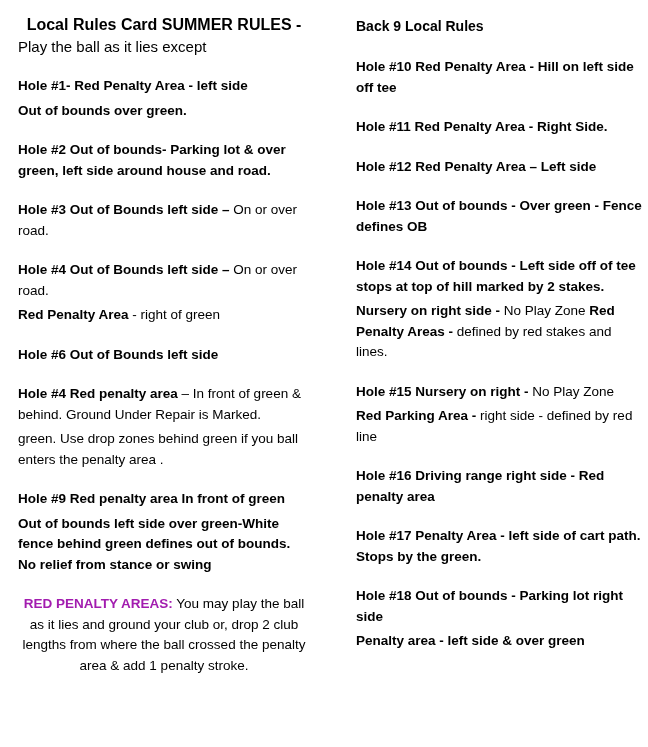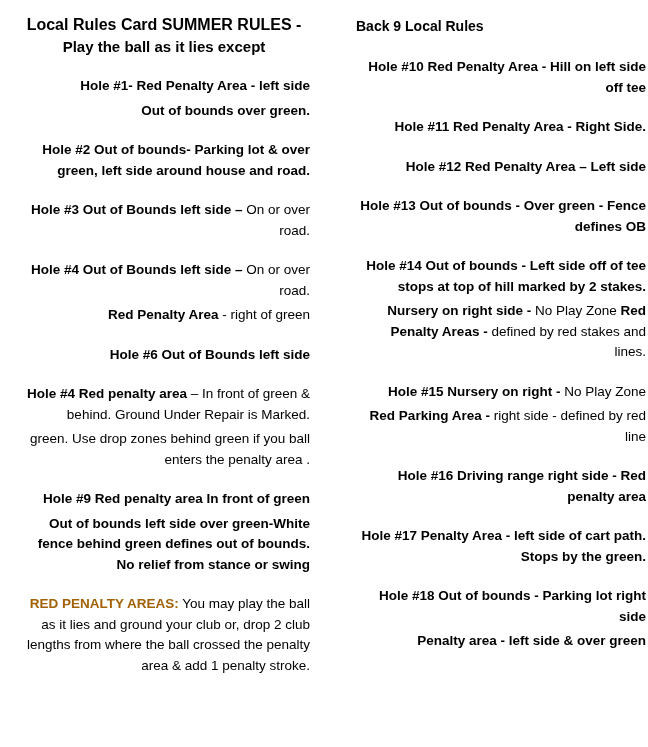--- a/index.html
+++ b/index.html
@@ -34,42 +34,40 @@
   .lc-title {
     font-size: 16px;
     line-height: 21.5px;
     font-weight: bold;
     text-align: center;
     margin: 0;
   }
   .lc-sub {
     font-size: 15px;
     line-height: 21.5px;
-    font-weight: bold;
-    text-align: center;
+    font-weight: normal;
     margin: 0 0 2px 0;
   }
   .rc-title {
     font-size: 14px;
     line-height: 24px;
     font-weight: bold;
     margin: 0 0 12px 0;
   }
   p.para {
     font-size: 13.5px;
     line-height: 20.5px;
     margin: 0 0 4px 0;
-    text-align: right;
   }
   p.gap {
     margin-top: 19px;
   }
   .b { font-weight: bold; }
   .r { font-weight: normal; }
-  .red { color: #a16207; }
+  .red { color: #a21caf; }
   .center { text-align: center; }
 </style>
 </head>
 <body>
 
 <div class="doc">
 
   <div class="col-left">
     <h1 class="lc-title">Local Rules Card SUMMER RULES -</h1>
     <div class="lc-sub">Play the ball as it lies except</div>

